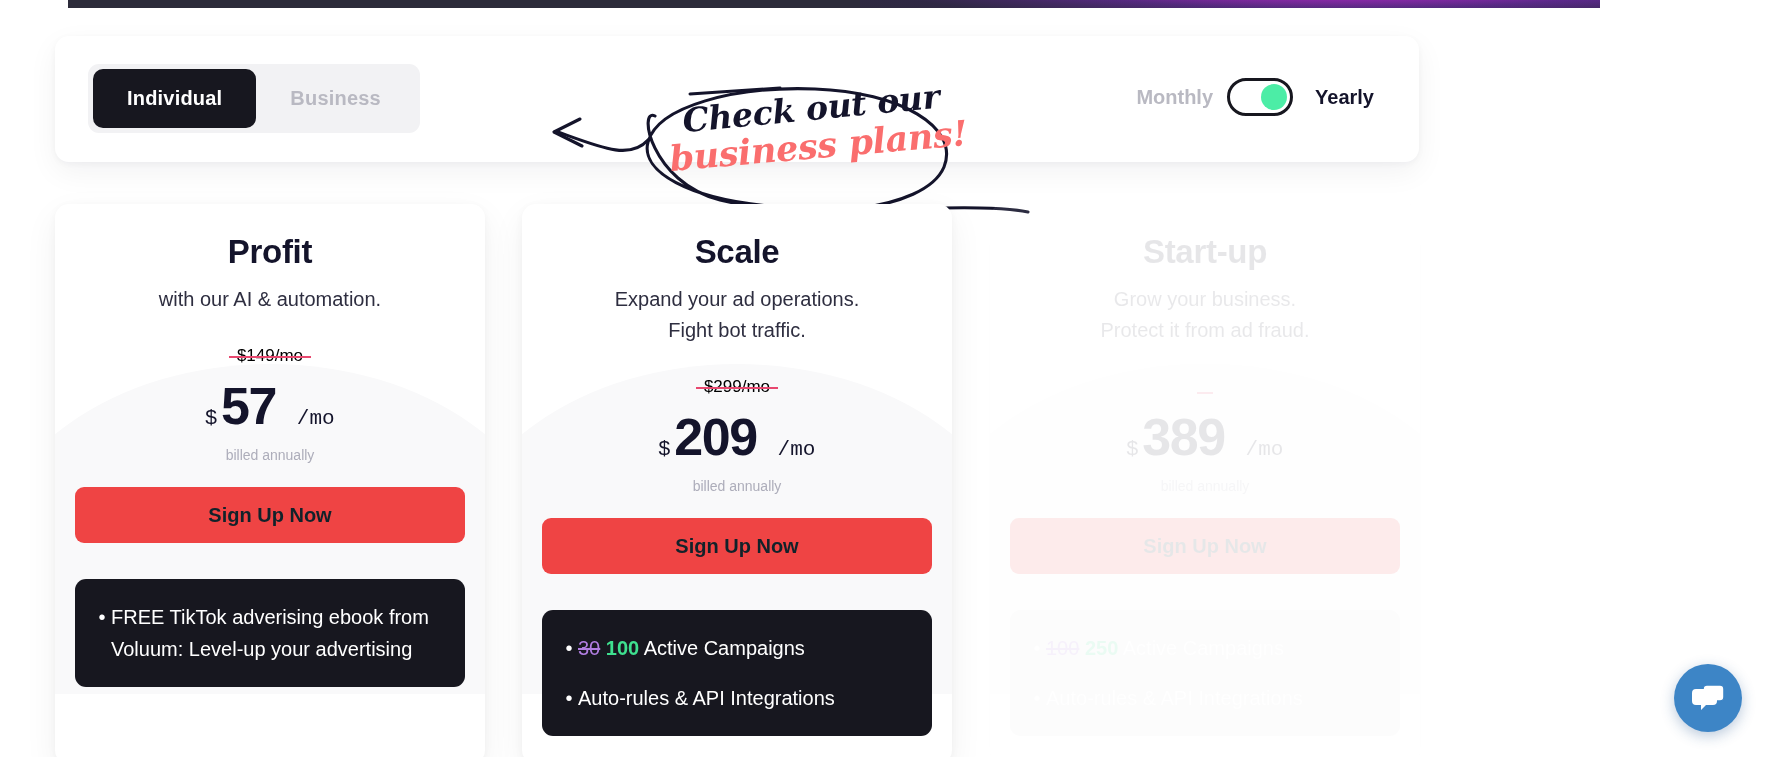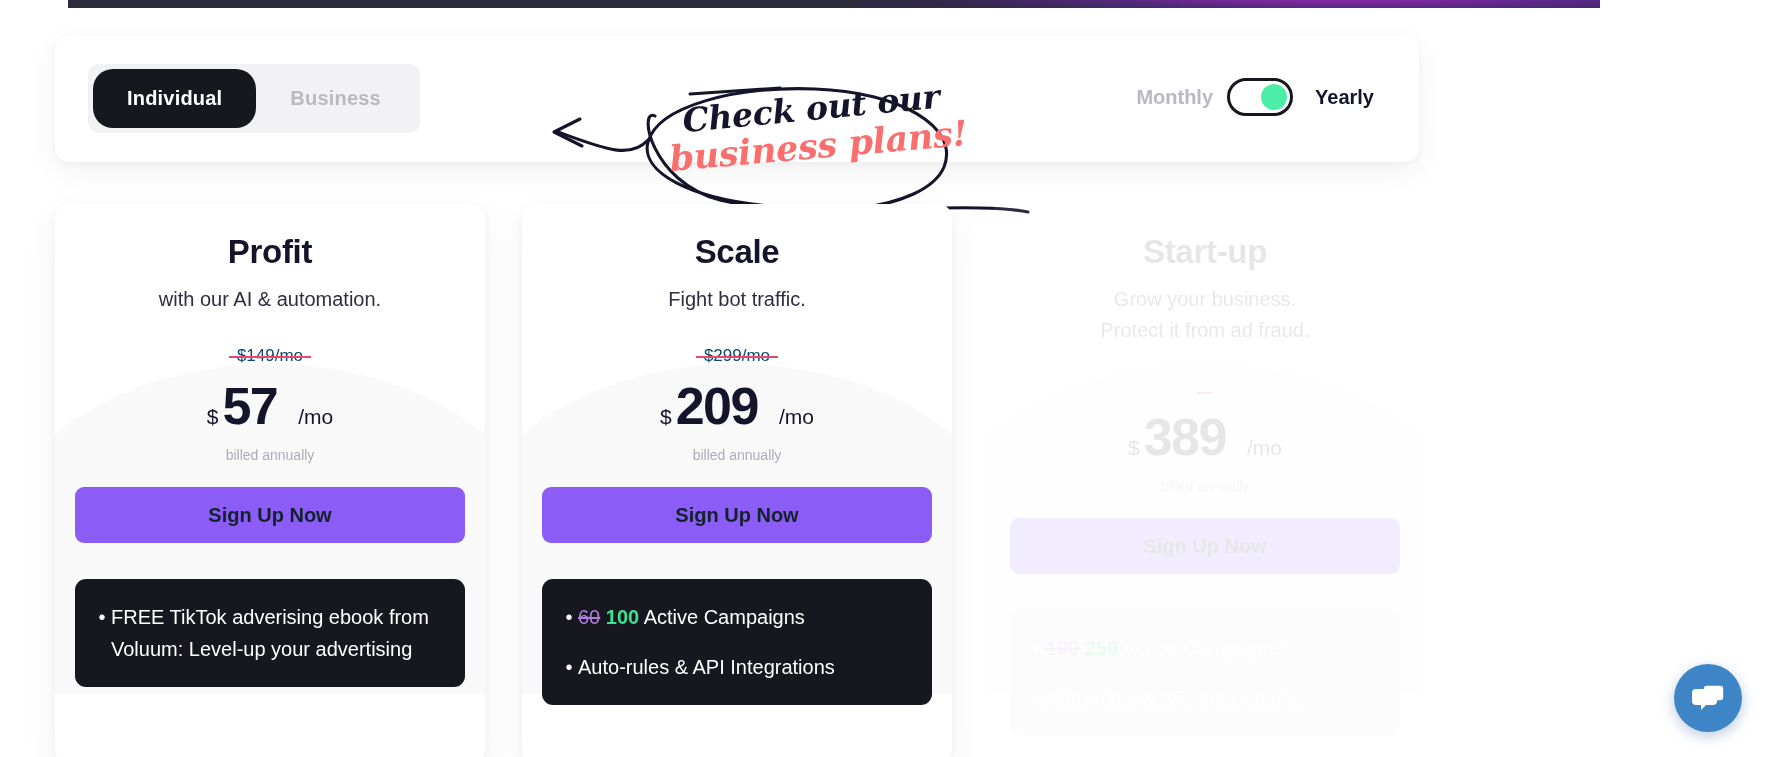--- a/index.html
+++ b/index.html
@@ -40,21 +40,21 @@
     position: absolute; left: 33px; top: 28px;
     display: flex; align-items: center;
     background: #f2f2f4;
     border-radius: 11px;
     padding: 5px;
     height: 69px;
   }
   .seg-btn {
     height: 59px; display: flex; align-items: center; justify-content: center;
     padding: 0 34px;
-    border-radius: 20px;
+    border-radius: 10px;
     font-size: 20px; font-weight: bold;
     letter-spacing: .2px;
     cursor: pointer;
     white-space: nowrap;
   }
   .seg-btn.active { background: #17171f; color: #ffffff; }
   .seg-btn.inactive { background: transparent; color: #b9b9c2; }
 
   
   .annotation {
@@ -137,48 +137,48 @@
   .plan-desc {
     text-align: center;
     font-size: 20px; color: #2e2e40;
     line-height: 31px;
     margin-top: 13px;
   }
   .old-price {
     text-align: center;
     margin-top: 31px;
     font-size: 17px;
-    color: #0c4a6e;
+    color: #000000;
     position: relative;
     display: block;
   }
   .old-price .strike-wrap { position: relative; display: inline-block; }
   .old-price .strike-wrap::after {
     content: ""; position: absolute;
     left: -8px; right: -8px; top: 50%;
     height: 2px; background: #e8486f;
   }
   .price-row {
     display: flex; align-items: baseline; justify-content: center;
     margin-top: 14px;
   }
   .cur { font-size: 21px; color: #14142b; font-weight: normal; margin-right: 4px; }
   .amount { font-size: 52px; font-weight: bold; color: #14142b; letter-spacing: -1.5px; line-height: 1; }
-  .per { font-size: 21px; color: #14142b; margin-left: 21px; }
+  .per { font-size: 21px; color: #14142b; margin-left: 21px; font-family: Liberation Mono, monospace; }
   .billed {
     text-align: center;
     font-size: 14px;
     color: #adadba;
     margin-top: 15px;
   }
   .cta {
     display: block;
     margin: 24px auto 0;
     width: 390px; height: 56px;
-    background: #8b5cf6;
+    background: #ef4444;
     border: none;
     border-radius: 9px;
     font-family: "Liberation Sans", sans-serif;
     font-size: 20px; font-weight: bold;
     color: #11222a;
     cursor: pointer;
   }
   .features {
     margin: 36px auto 0;
     width: 390px;
@@ -276,36 +276,37 @@
           </div>
         </div>
       </div>
     </div>
 
     <div class="card c2">
       <div class="arc"></div>
       <div class="card-inner">
         <div class="plan-name">Scale</div>
         <div class="plan-desc">
+          <div>Expand your ad operations.</div>
           <div>Fight bot traffic.</div>
         </div>
         <div class="old-price">
           <span class="strike-wrap">$299/mo</span>
         </div>
         <div class="price-row">
           <span class="cur">$</span>
           <span class="amount">209</span>
           <span class="per">/mo</span>
         </div>
         <div class="billed">billed annually</div>
         <button class="cta">Sign Up Now</button>
         <div class="features">
           <div class="feat">
             <span class="dot">•</span>
-            <span class="txt"><span class="old-num">60</span> <span class="new-num">100</span> <span>Active Campaigns</span></span>
+            <span class="txt"><span class="old-num">30</span> <span class="new-num">100</span> <span>Active Campaigns</span></span>
           </div>
           <div class="feat">
             <span class="dot">•</span>
             <span class="txt">Auto-rules &amp; API Integrations</span>
           </div>
         </div>
       </div>
     </div>
 
     <div class="card c3">

